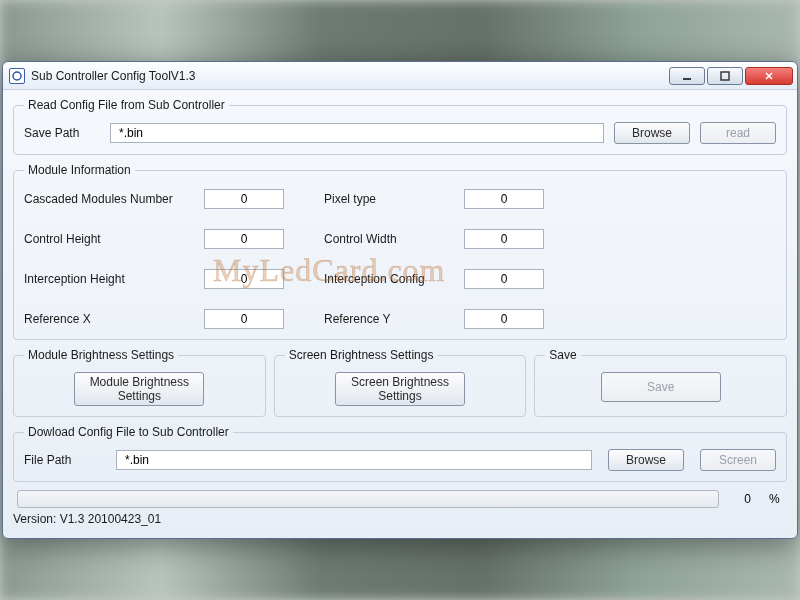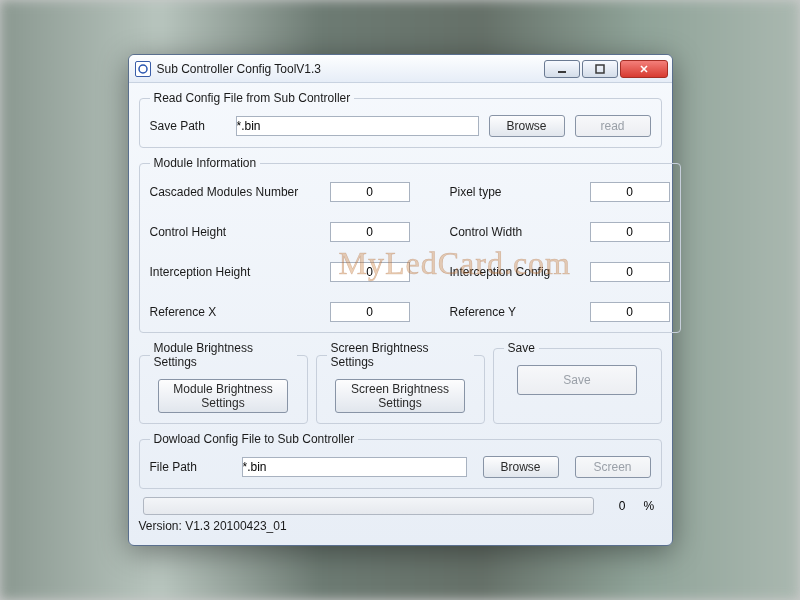--- a/index.html
+++ b/index.html
@@ -15,21 +15,21 @@
     overflow: hidden;
   }
   .backdrop {
     position: absolute;
     inset: 0;
     background: linear-gradient(90deg, #8a9890 0%, #b8c5be 20%, #6d7b73 40%, #657068 60%, #8fa398 80%, #aab8b0 100%);
     filter: blur(6px);
   }
   .window {
     position: relative;
-    width: 545px;
+    width: 796px;
     background: linear-gradient(#f6f9fd, #e8eef6);
     border: 1px solid #5a6f8e;
     border-radius: 6px;
     box-shadow: 0 6px 30px rgba(0,0,0,.4);
     padding: 0 0 8px 0;
   }
   .titlebar {
     display: flex;
     align-items: center;
     height: 28px;
@@ -71,21 +71,21 @@
   legend {
     padding: 0 4px;
     color: #1a1a1a;
     font-size: 12px;
   }
   .row { display: flex; align-items: center; }
   .lbl { color: #1a1a1a; }
   input.txt {
     border: 1px solid #a8b2c0;
     background: #fff;
-    padding: 2px 0;
+    padding: 2px 8px;
     font-size: 12px;
     height: 20px;
   }
   .btn {
     border: 1px solid #8894a6;
     background: linear-gradient(#fdfdfe,#e1e6ed);
     border-radius: 3px;
     font-size: 12px;
     color: #2a2a2a;
     cursor: pointer;

